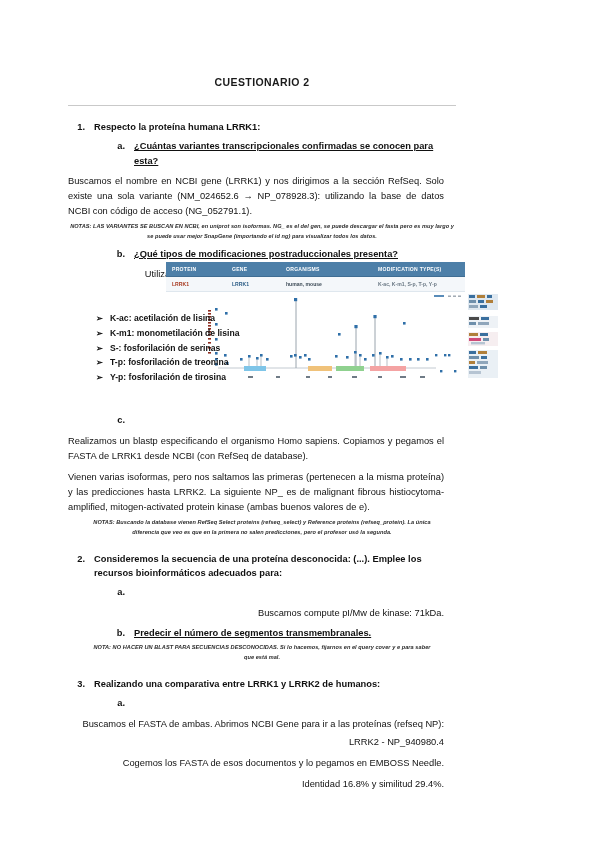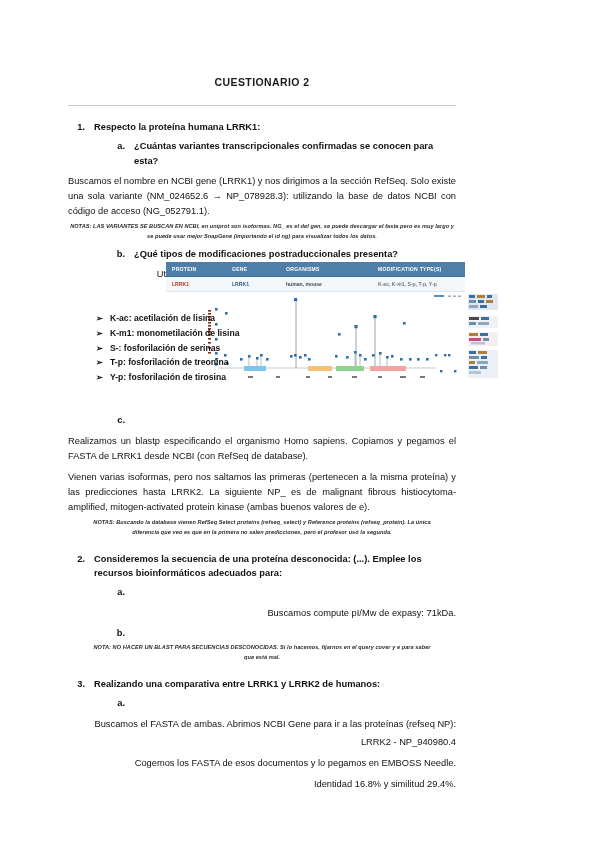--- a/index.html
+++ b/index.html
@@ -68,26 +68,26 @@
     line-height: 1.55;
     color: #111;
   }
   .sub-item .letter {
     width: 66px;
     flex: 0 0 66px;
     text-align: right;
     padding-right: 9px;
     box-sizing: border-box;
   }
-  .sub-item .sub-text { flex: 1; }
+  .sub-item .sub-text { flex: 1; text-decoration: underline; }
 
   p.body {
     font-size: 9.3px;
     line-height: 1.62;
-    margin: 6px 0 0 0;
+    margin: 6px 12px 0 0;
     text-align: justify;
     color: #111;
   }
   p.body.tight { margin-top: 3px; }
   p.body.nj { text-align: right; }
 
   .note {
     font-size: 5.6px;
     font-style: italic;
     font-weight: 700;
@@ -430,24 +430,25 @@
   <p class="note indented">NOTAS: Buscando la database vienen RefSeq Select proteins (refseq_select) y Reference proteins (refseq_protein). La única diferencia que veo es que en la primera no salen predicciones, pero el profesor usó la segunda.</p>
 
   <div class="q-item">
     <span class="num">2.</span>
     <span class="q-text">Consideremos la secuencia de una proteína desconocida: (...). Emplee los recursos bioinformáticos adecuados para:</span>
   </div>
 
   <div class="sub-item">
     <span class="letter">a.</span>
   </div>
-  <p class="body nj">Buscamos compute pI/Mw de expasy: 71kDa.</p>
+  <p class="body nj">Buscamos compute pI/Mw de kinase: 71kDa.</p>
 
   <div class="sub-item">
     <span class="letter">b.</span>
+    <span class="sub-text">Predecir el número de segmentos transmembranales.</span>
   </div>
   <p class="note indented">NOTA: NO HACER UN BLAST PARA SECUENCIAS DESCONOCIDAS. Si lo hacemos, fijarnos en el query cover y e para saber que está mal.</p>
 
   <div class="q-item">
     <span class="num">3.</span>
     <span class="q-text">Realizando una comparativa entre LRRK1 y LRRK2 de humanos:</span>
   </div>
 
   <div class="sub-item">
     <span class="letter">a.</span>

